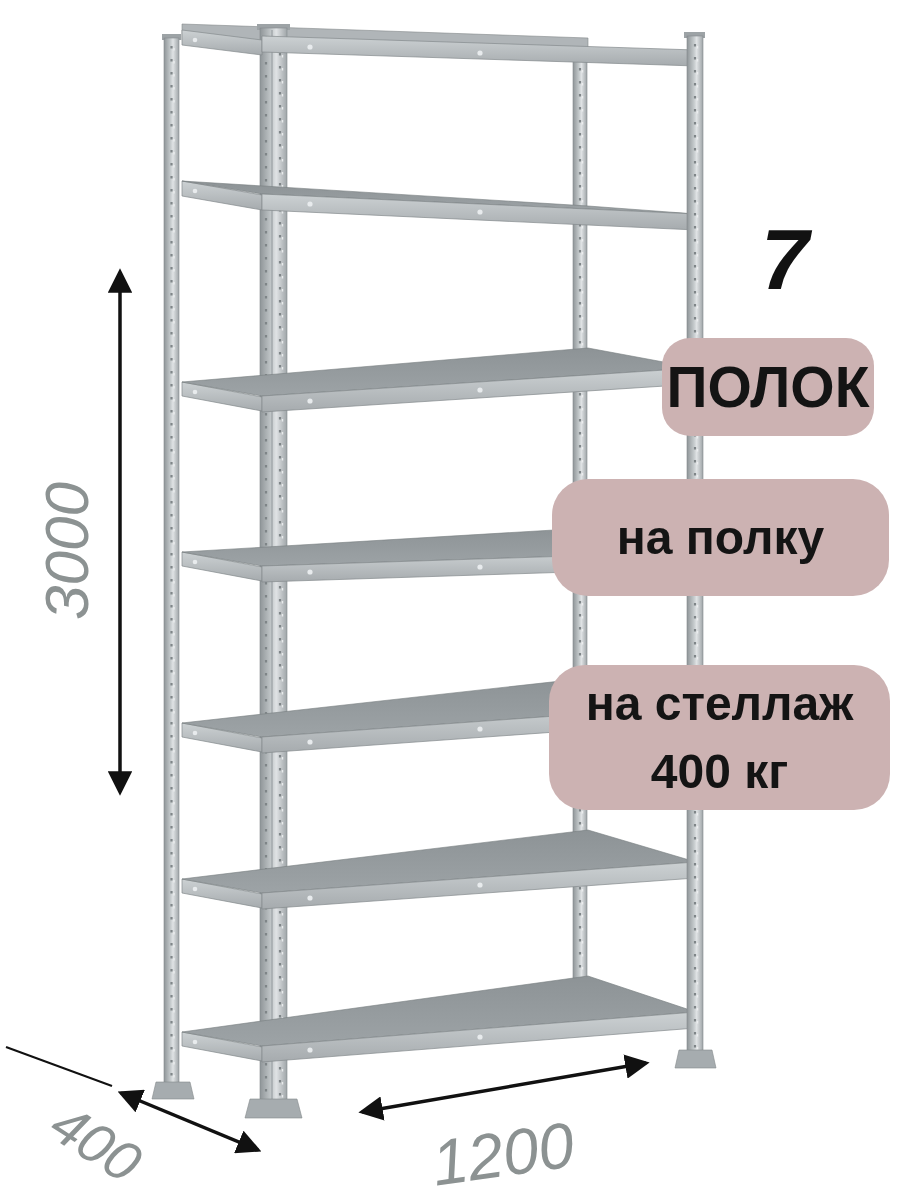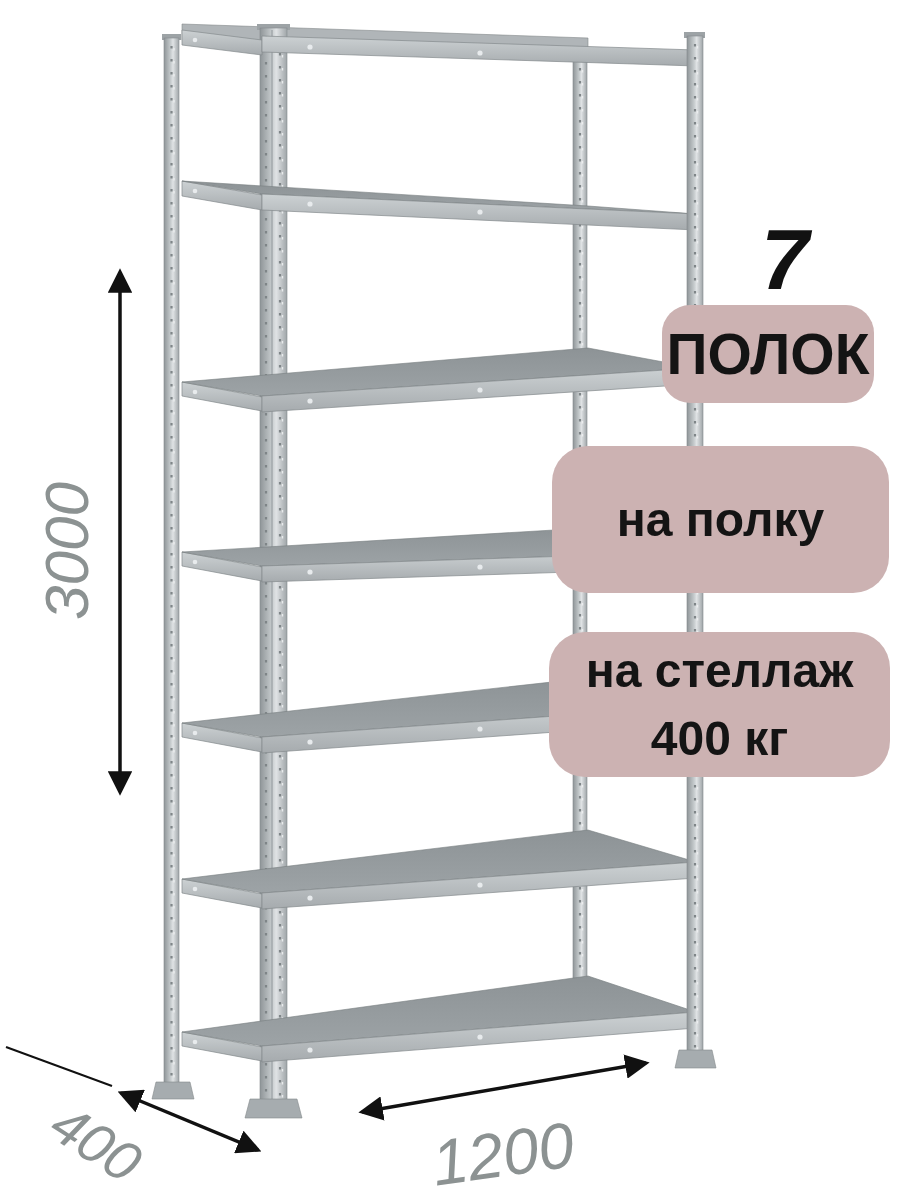--- a/index.html
+++ b/index.html
@@ -5,23 +5,24 @@
   html,body{margin:0;padding:0;background:#fff;}
   .stage{
     position:relative;width:900px;height:1200px;background:#ffffff;overflow:hidden;
     font-family:"Liberation Sans",sans-serif;
   }
   .stage svg{position:absolute;left:0;top:0;}
   .badge{
     position:absolute;background:#ccb2b2;color:#141414;font-weight:700;
     display:flex;flex-direction:column;align-items:center;justify-content:center;
     text-align:center;
+    margin-top:33px;
   }
   .badge-1{left:662px;top:305px;width:212px;height:98px;border-radius:28px;font-size:57px;}
-  .badge-2{left:552px;top:446px;width:337px;height:147px;border-radius:36px;font-size:48px;line-height:1.4;}
+  .badge-2{left:552px;top:446px;width:337px;height:117px;border-radius:36px;font-size:48px;line-height:1.4;}
   .badge-3{left:549px;top:632px;width:341px;height:145px;border-radius:36px;font-size:48px;line-height:1.4;}
   .count{
     position:absolute;left:737px;top:210px;width:96px;text-align:center;
     font-size:86px;font-weight:700;font-style:italic;color:#121212;
   }
   .dim{
     position:absolute;color:#8c9292;font-style:italic;white-space:nowrap;font-weight:400;
   }
   .dim-h{left:66px;top:551px;font-size:62px;transform:translate(-50%,-50%) rotate(-90deg);}
   .dim-w{left:503px;top:1154px;font-size:64px;transform:translate(-50%,-50%) rotate(-8deg);}

